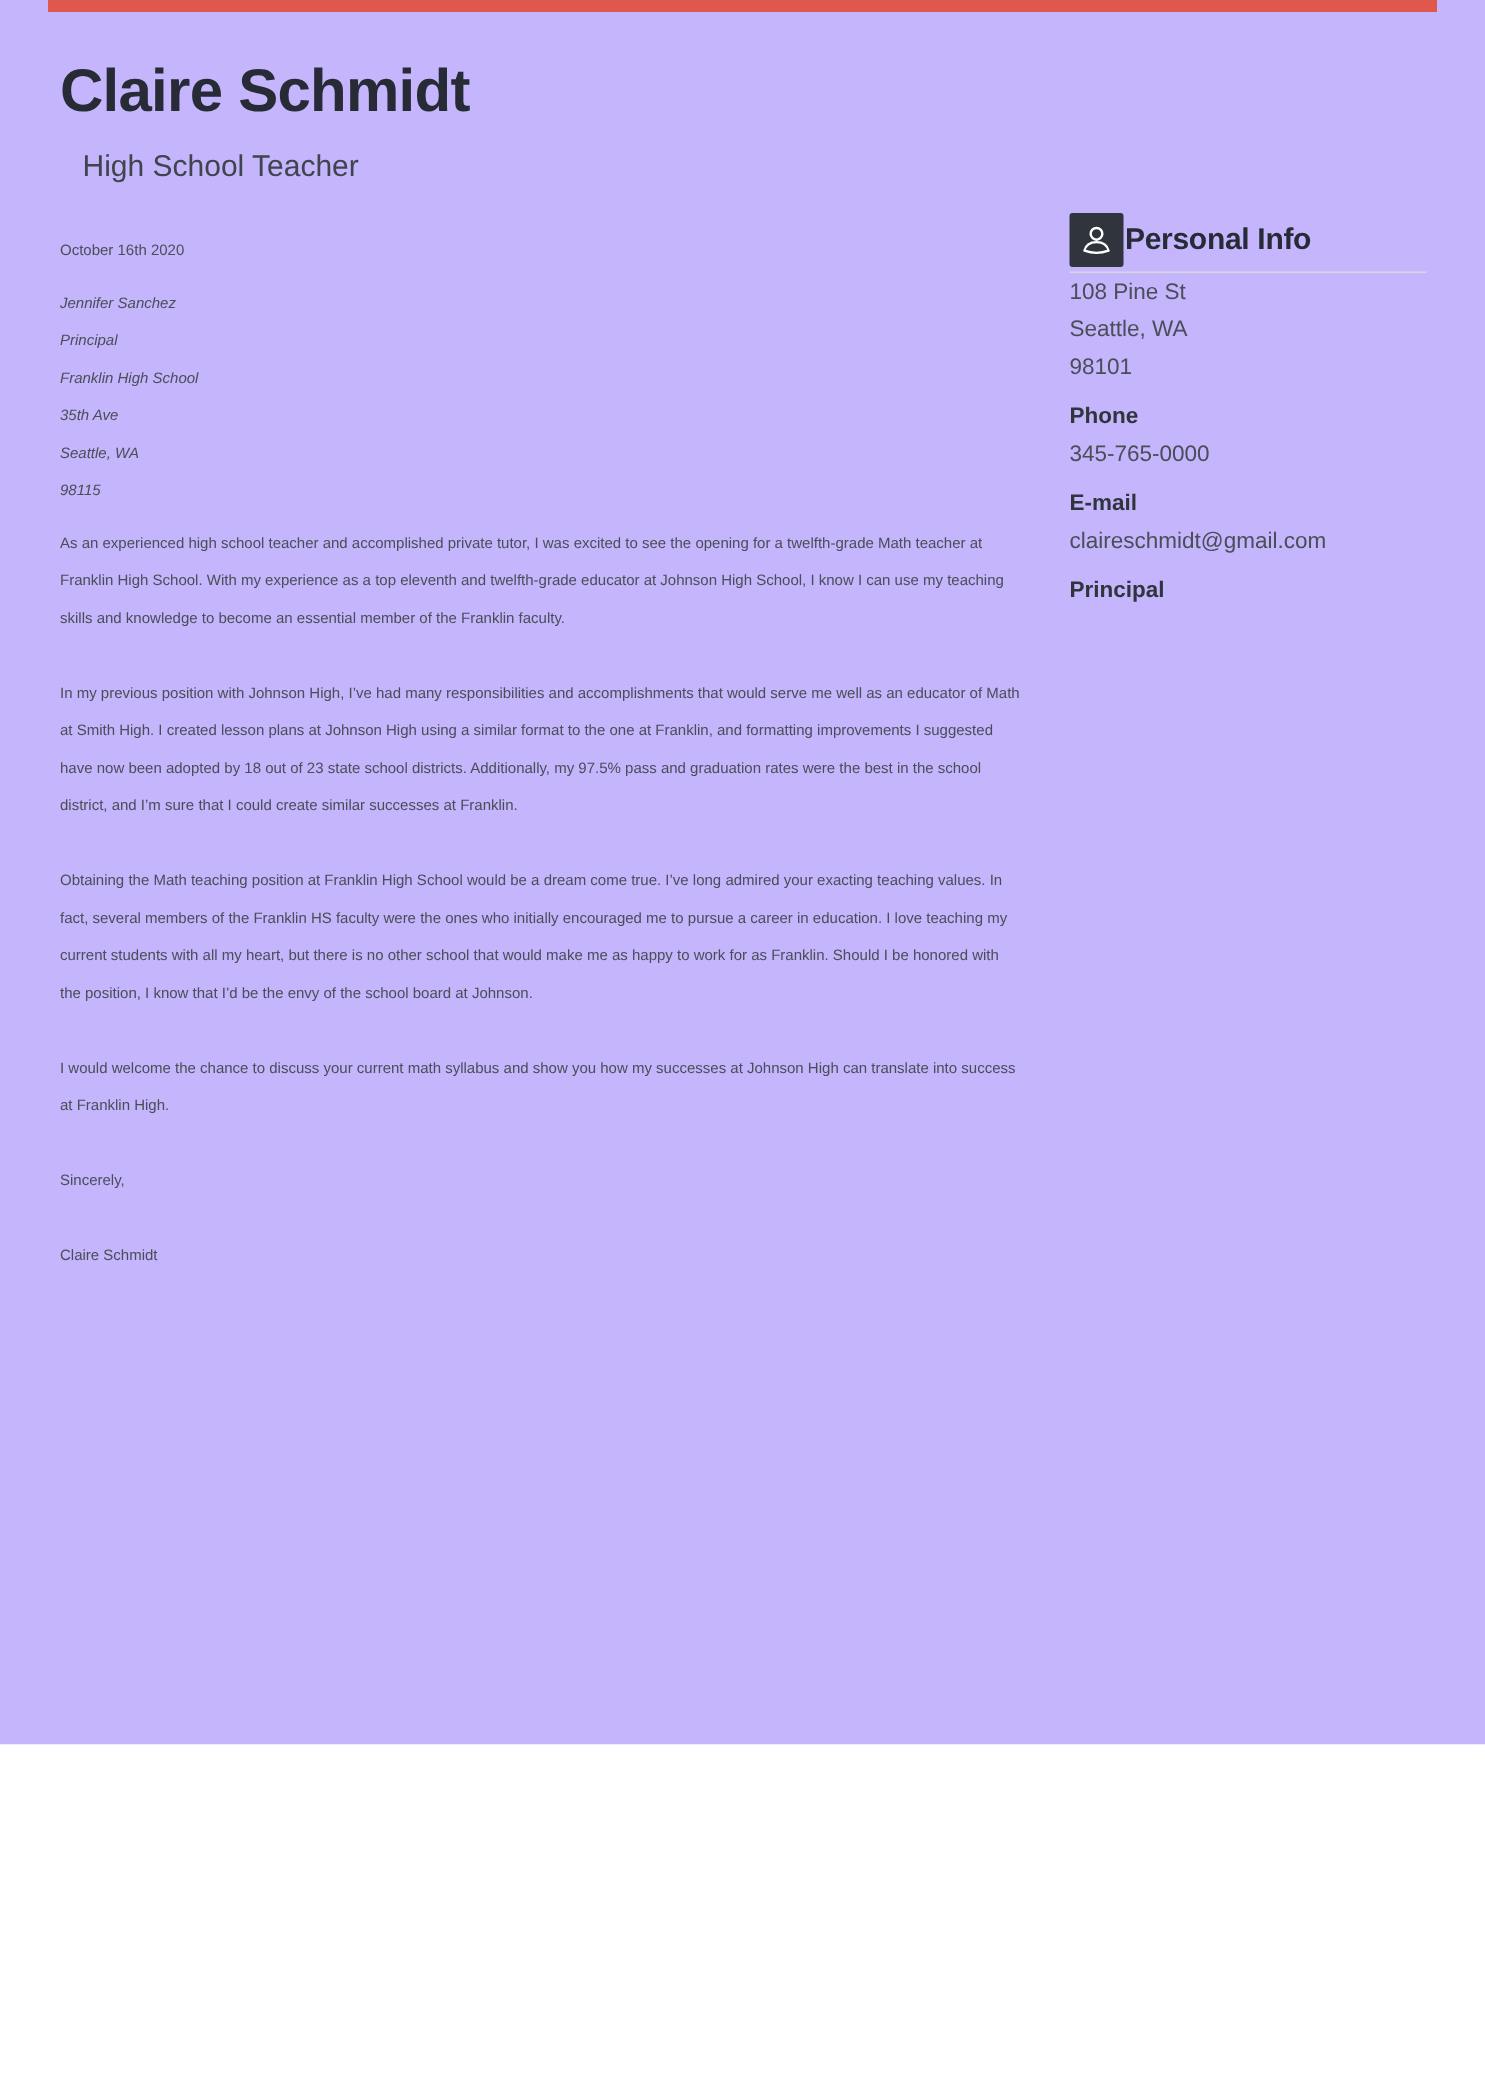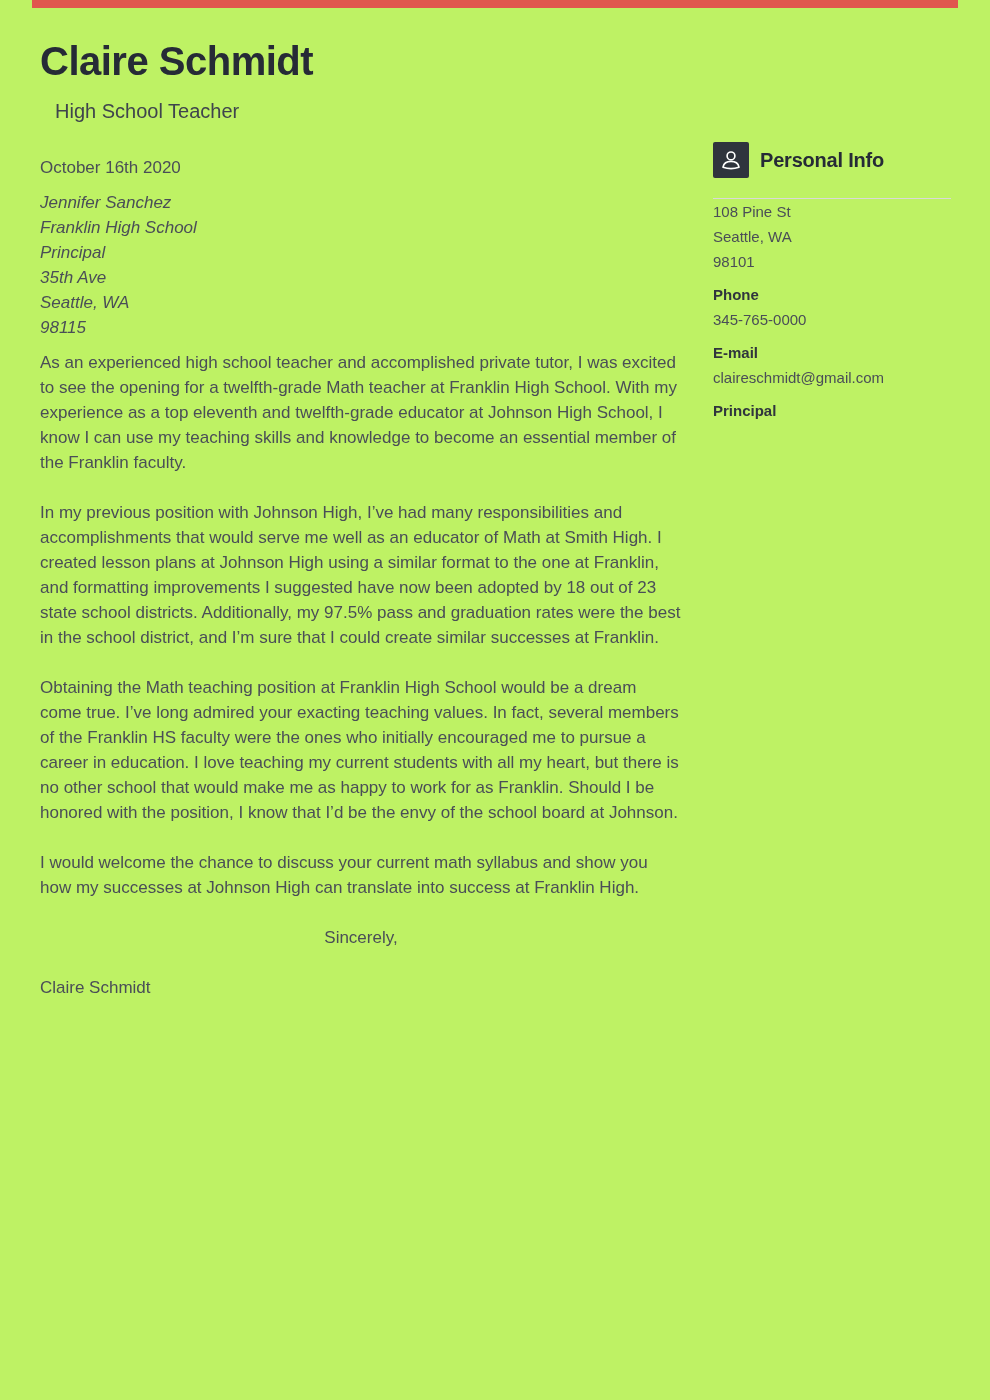--- a/index.html
+++ b/index.html
@@ -7,22 +7,22 @@
     --heading: #262b36;
     --body_text: #4a4e57;
     --icon_tile: #2f343d;
     --rule: #d9d9d9;
   }
   * { box-sizing: border-box; margin: 0; padding: 0; }
   html, body { background: #fff; }
   .page {
     position: relative;
     width: 990px;
-    height: 1400px;
-    background: #bef264;
+    height: 1163px;
+    background: #c4b5fd;
     font-family: "Liberation Sans", sans-serif;
     color: var(--body_text);
     overflow: hidden;
   }
   .top-bar {
     position: absolute;
     left: 32px;
     top: 0;
     width: 926px;
     height: 8px;
@@ -42,44 +42,44 @@
     color: var(--heading);
     margin: 0 0 7px 0;
   }
   .job-title {
     font-size: 20px;
     line-height: 24px;
     color: #3f444d;
     margin: 15px;
   }
   .letter {
-    font-size: 17px;
+    font-size: 10px;
     line-height: 25px;
     color: var(--body_text);
   }
   .letter .date { margin: 32px 0 10px 0; }
   .letter .recipient { margin: 0 0 10px 0; font-style: italic; }
   .letter .salutation { margin: 0 0 25px 0; }
   .letter p.para { margin: 0 0 25px 0; }
-  .letter .closing { margin: 0 0 25px 0; text-align: center; }
+  .letter .closing { margin: 0 0 25px 0; }
   .letter .signature { margin: 0 0 25px 0; }
   .letter .postscript { margin: 0; }
   .sidebar {
     position: absolute;
     left: 713px;
     top: 142px;
     width: 238px;
     font-size: 15px;
     line-height: 25px;
   }
   .sidebar-header {
     display: flex;
     align-items: center;
-    gap: 11px;
-    padding-bottom: 20px;
+    gap: 1px;
+    padding-bottom: 3px;
     border-bottom: 1px solid var(--rule);
   }
   .icon-tile {
     width: 36px;
     height: 36px;
     flex: 0 0 36px;
     background: var(--icon_tile);
     border-radius: 2px;
     display: flex;
     align-items: center;
@@ -109,22 +109,22 @@
 
   <div class="main-col">
     <h1 class="name">Claire Schmidt</h1>
     <div class="job-title">High School Teacher</div>
 
     <div class="letter">
       <div class="date">October 16th 2020</div>
 
       <div class="recipient">
         <div class="sb-line">Jennifer Sanchez</div>
+        <div class="sb-line">Principal</div>
         <div class="sb-line">Franklin High School</div>
-        <div class="sb-line">Principal</div>
         <div class="sb-line">35th Ave</div>
         <div class="sb-line">Seattle, WA</div>
         <div class="sb-line">98115</div>
       </div>
 
 
       <p class="para">As an experienced high school teacher and accomplished private tutor, I was excited to see the opening for a twelfth-grade Math teacher at Franklin High School. With my experience as a top eleventh and twelfth-grade educator at Johnson High School, I know I can use my teaching skills and knowledge to become an essential member of the Franklin faculty.</p>
       <p class="para">In my previous position with Johnson High, I’ve had many responsibilities and accomplishments that would serve me well as an educator of Math at Smith High. I created lesson plans at Johnson High using a similar format to the one at Franklin, and formatting improvements I suggested have now been adopted by 18 out of 23 state school districts. Additionally, my 97.5% pass and graduation rates were the best in the school district, and I’m sure that I could create similar successes at Franklin.</p>
       <p class="para">Obtaining the Math teaching position at Franklin High School would be a dream come true. I’ve long admired your exacting teaching values. In fact, several members of the Franklin HS faculty were the ones who initially encouraged me to pursue a career in education. I love teaching my current students with all my heart, but there is no other school that would make me as happy to work for as Franklin. Should I be honored with the position, I know that I’d be the envy of the school board at Johnson.</p>
       <p class="para">I would welcome the chance to discuss your current math syllabus and show you how my successes at Johnson High can translate into success at Franklin High.</p>

